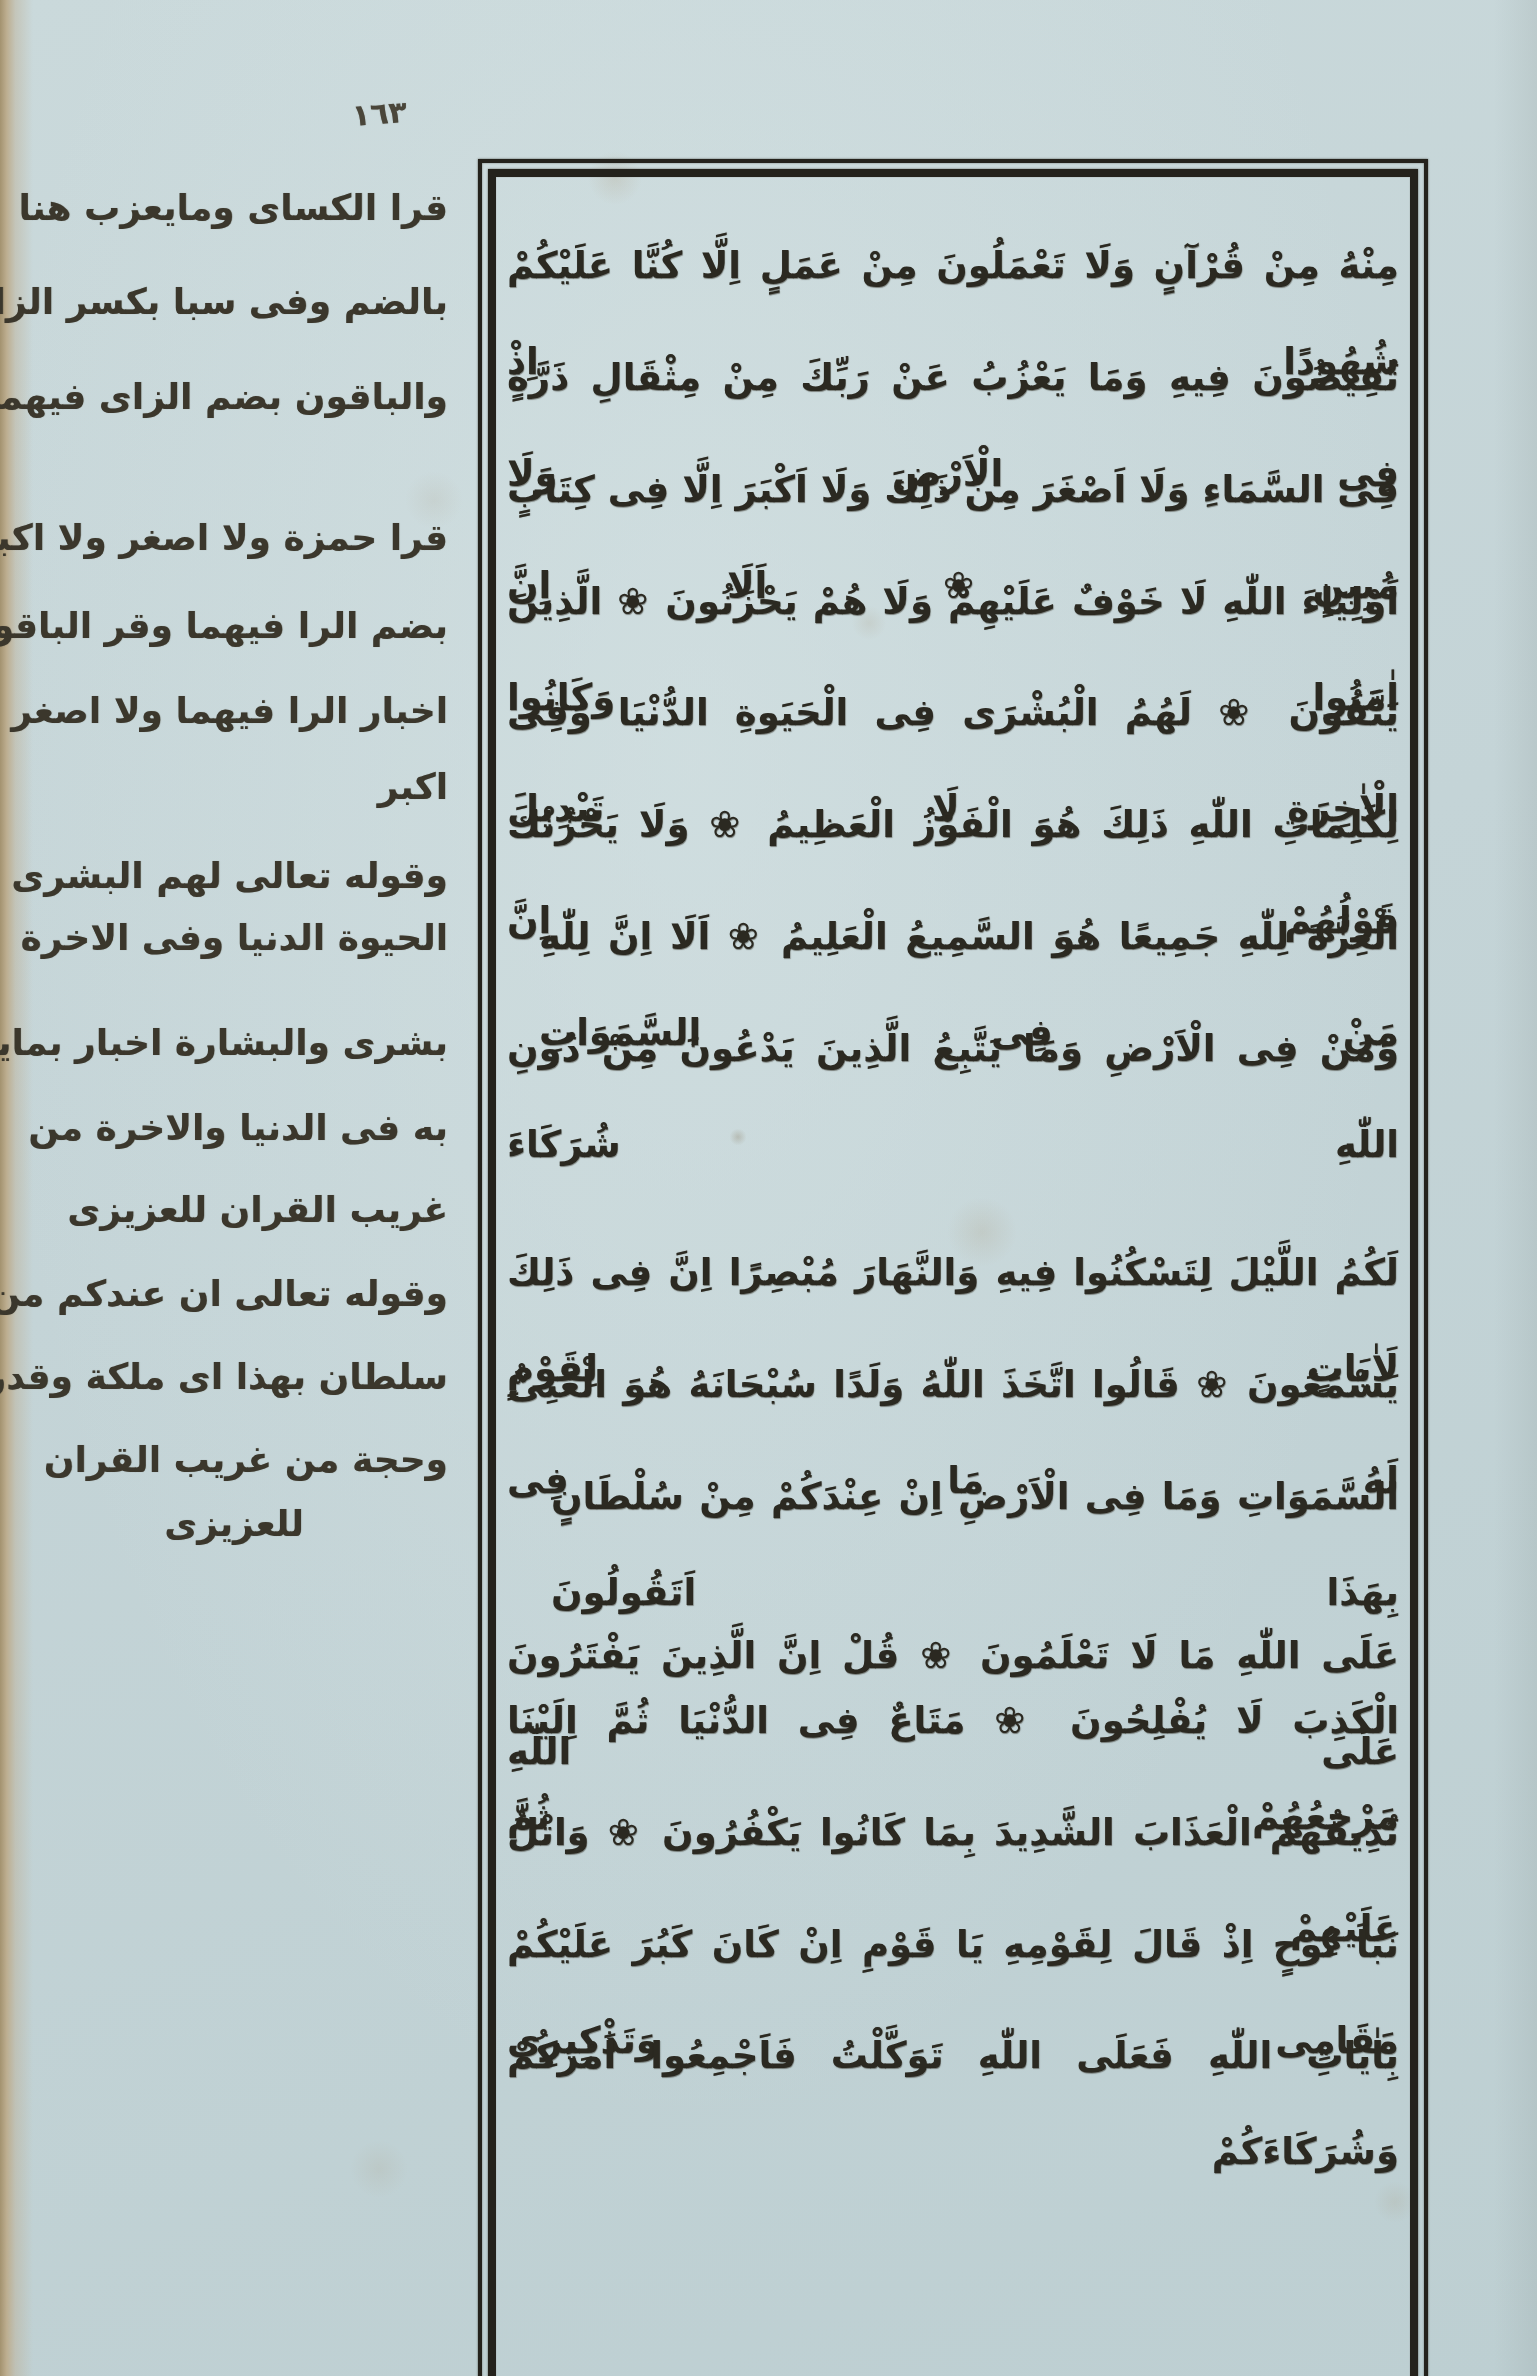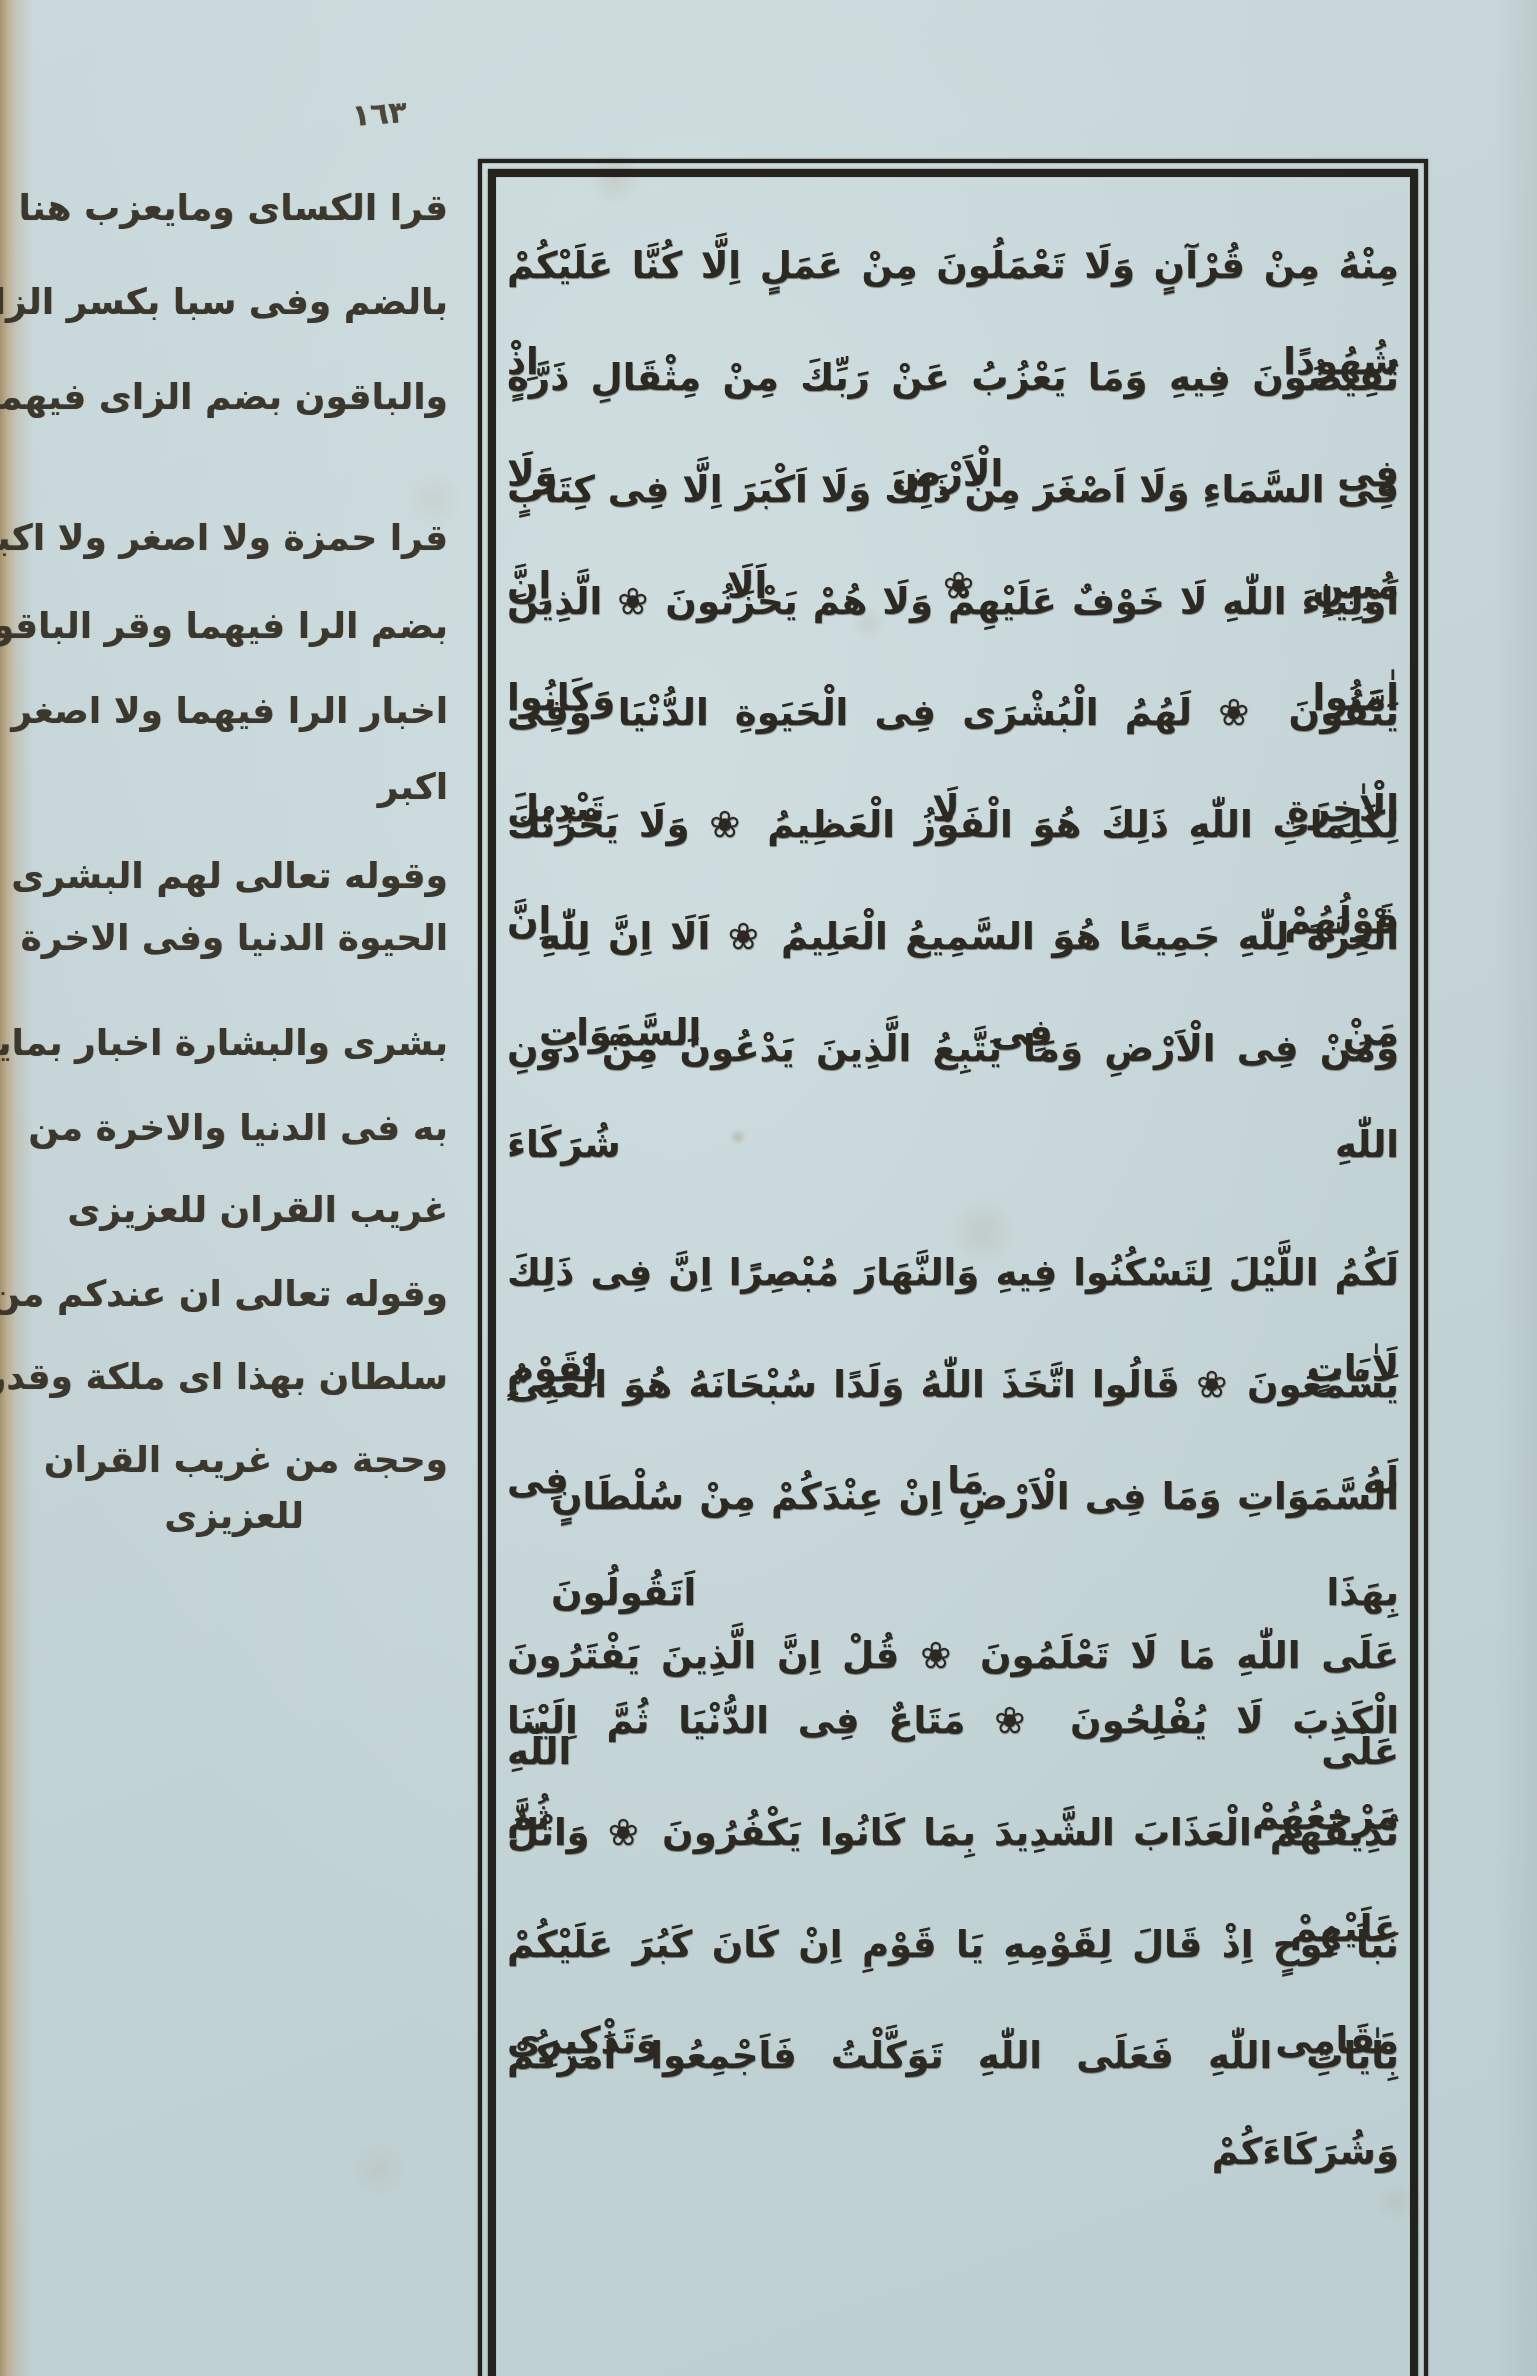--- a/index.html
+++ b/index.html
@@ -43,21 +43,21 @@
     position:absolute;left:35px;top:0;width:413px;height:2377px;
     direction:rtl;
   }
   .mline{
     position:absolute;right:0;left:0;
     text-align:right;
     font-size:36px;font-weight:bold;color:#3b372c;
     text-shadow:0.4px 0.4px 0.8px rgba(60,55,40,.45);
     white-space:nowrap;
   }
-  .mline.indent{padding-right:144px;}
+  .mline.indent{padding-right:144px;margin-top:8px;}
   
   .frame-outer{
     position:absolute;left:478px;top:159px;width:950px;height:2349px;
     border:4.8px solid #24221c;
     box-sizing:border-box;
     box-shadow:0 0 1.9px rgba(40,38,28,.7), inset 0 0 1.9px rgba(40,38,28,.6);
   }
   .frame-inner{
     position:absolute;inset:5.8px;
     border:8.6px solid #24221c;

